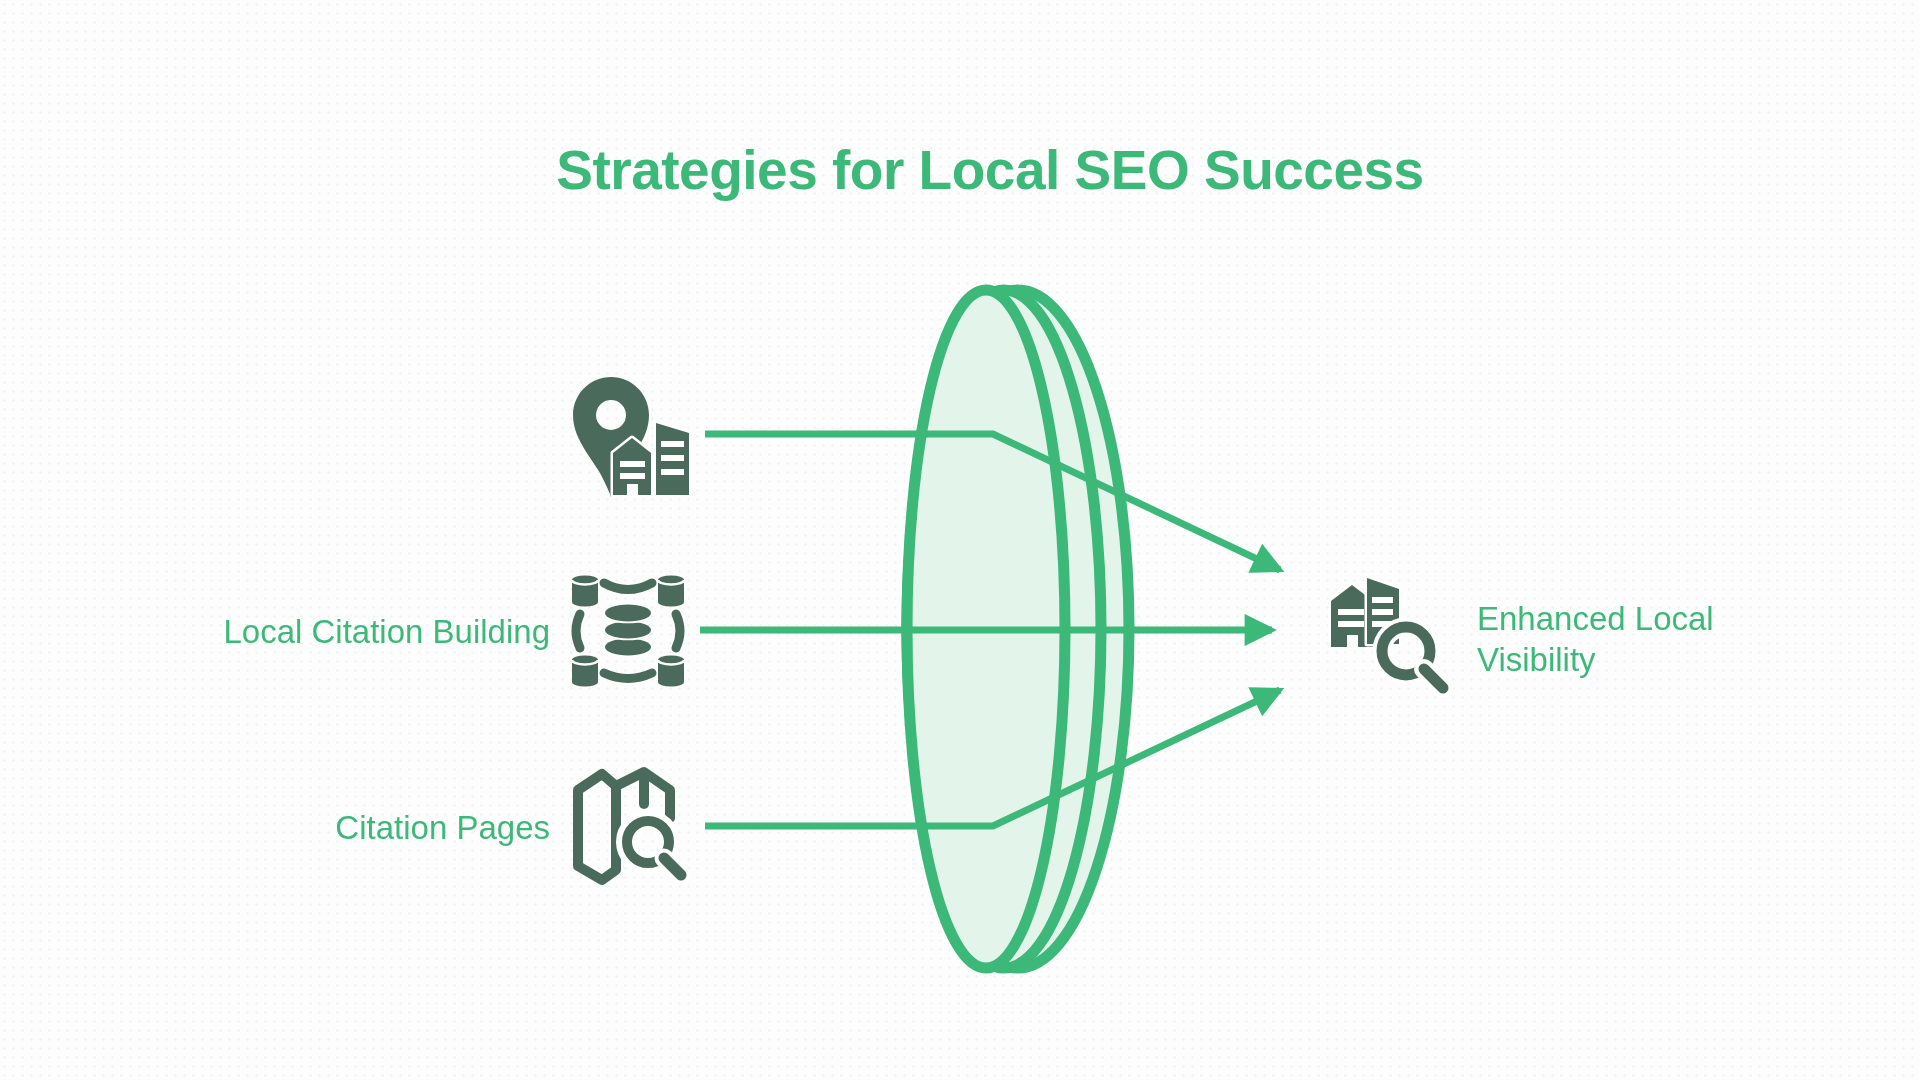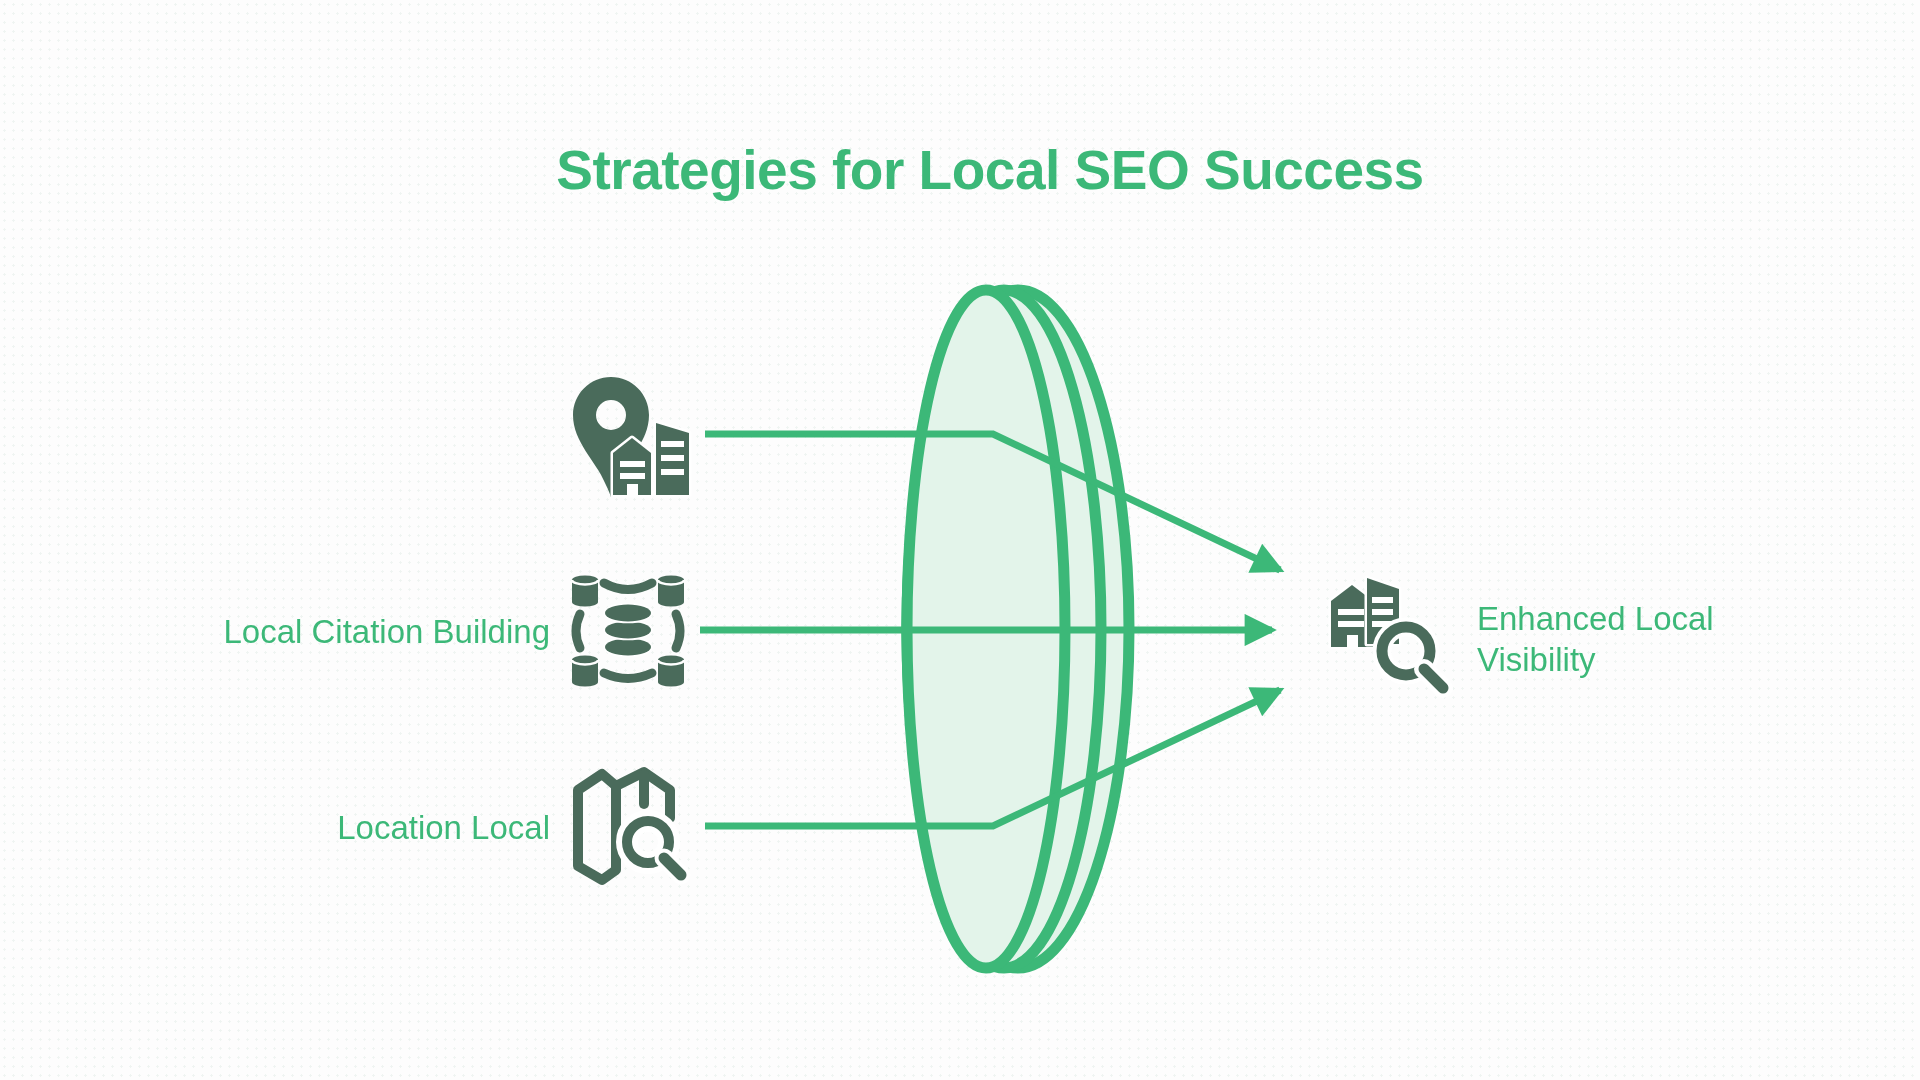--- a/index.html
+++ b/index.html
@@ -127,16 +127,16 @@
       <circle class="halo" cx="1406" cy="651" r="24" stroke-width="19"></circle>
       <circle class="ic-stroke-thick" cx="1406" cy="651" r="24"></circle>
       <line class="halo" x1="1424" y1="669" x2="1443" y2="688" stroke-width="20"></line>
       <line class="ic-stroke-thick" x1="1424" y1="669" x2="1443" y2="688" stroke-width="12"></line>
     </g>
   </svg>
 
   <h1 class="title">Strategies for Local SEO Success</h1>
 
   <div class="label input" id="label-input-1">Local Citation Building</div>
-  <div class="label input" id="label-input-2">Location Local</div>
+  <div class="label input" id="label-input-2">Citation Pages</div>
   <div class="label output" id="label-output">Enhanced Local Visibility</div>
 
 </div>
 
 </body></html>

